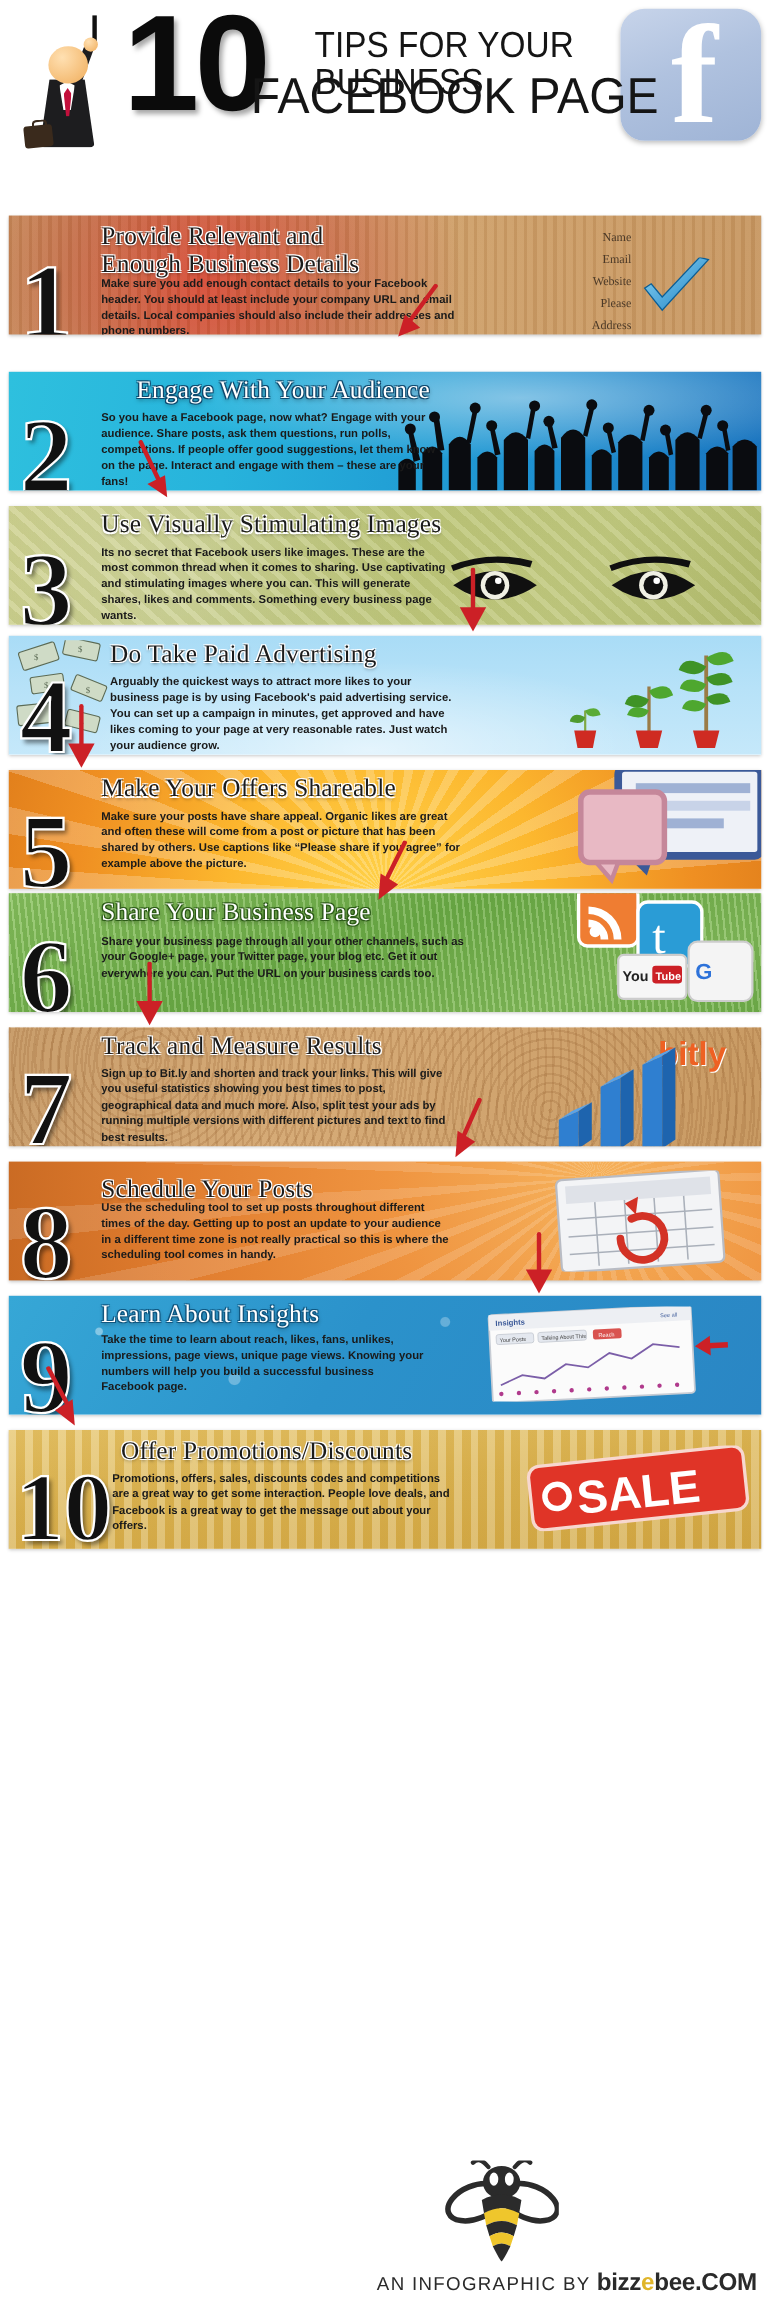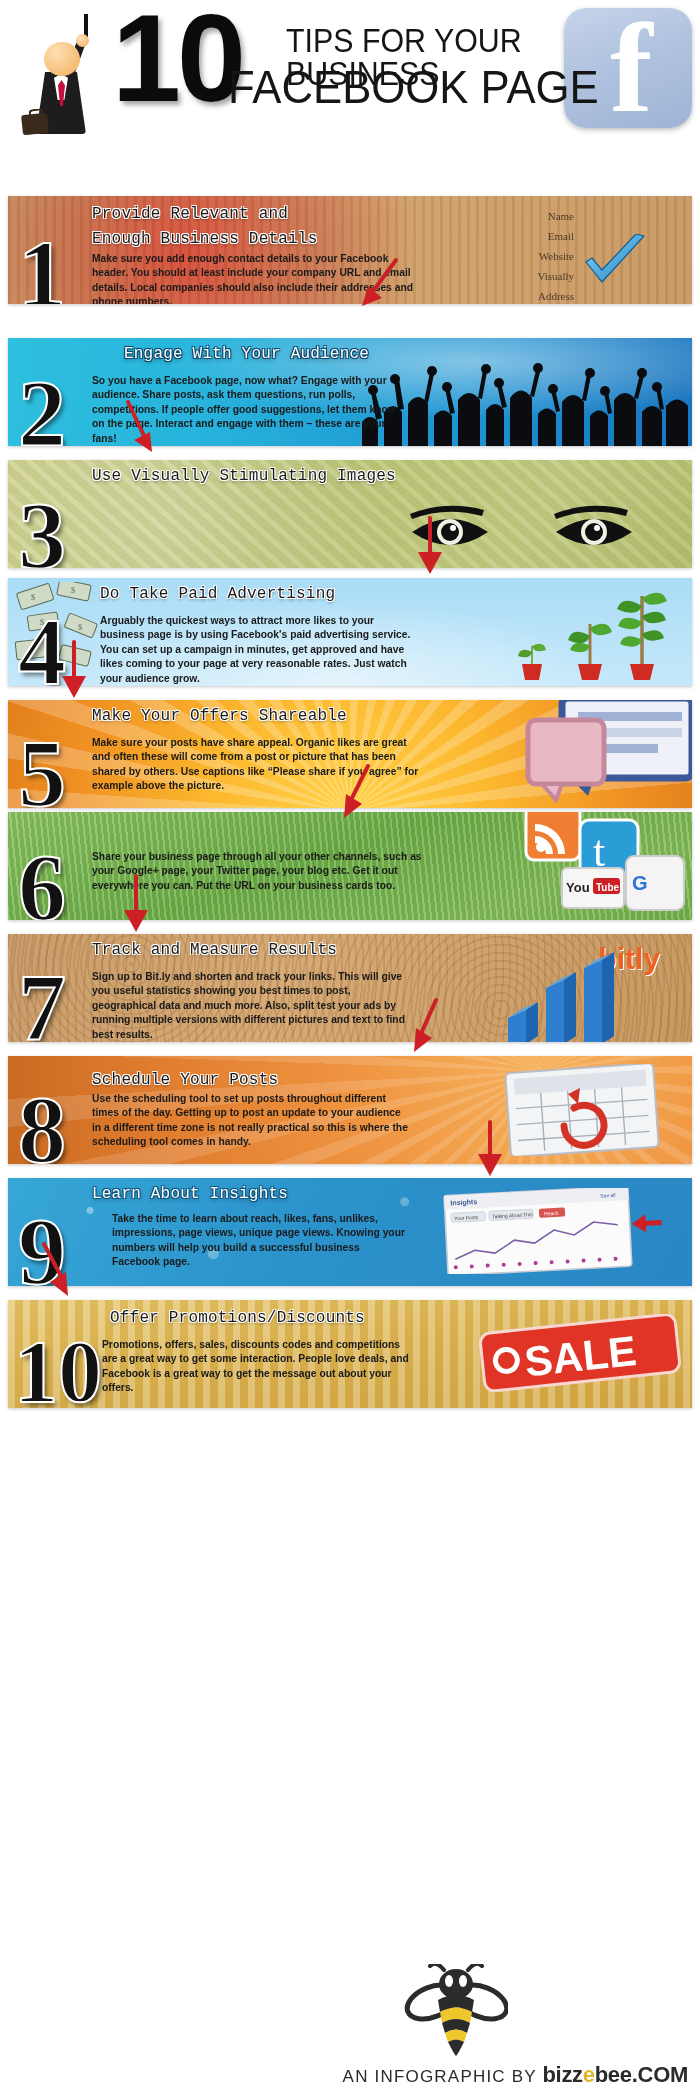--- a/index.html
+++ b/index.html
@@ -69,22 +69,22 @@
     position:absolute; left: 10px; bottom: -14px;
     font-family:"Liberation Serif", serif; font-weight: 700;
     font-size: 96px; line-height: 96px; color:#111;
     -webkit-text-stroke: 2px #ffffff;
     text-shadow: 3px 4px 4px rgba(0,0,0,.45);
     z-index: 3;
   }
   .tip-num.wide { font-size: 88px; left: 6px; }
   .tip-title {
     position:absolute; left: 84px; top: 6px; z-index:3;
-    font-family: Liberation Mono, monospace;
-    font-size: 16px; line-height: 25px; color: #1b1b1b;
+    font-family: Liberation Serif, serif;
+    font-size: 23px; line-height: 25px; color: #1b1b1b;
     text-shadow: -1px -1px 0 #fff, 1px -1px 0 #fff, -1px 1px 0 #fff, 1px 1px 0 #fff,
                   0 2px 3px rgba(0,0,0,.45);
     letter-spacing:.2px;
   }
   .tip-body {
     position:absolute; left: 84px; z-index:3; width: 330px;
     font-family: "Liberation Sans", sans-serif; font-weight: bold;
     font-size: 10.3px; line-height: 14.4px; color:#1a1a1a;
   }
   .tip-body.w2 { width: 310px; }
@@ -206,21 +206,21 @@
   <div class="tip tx-wood" style="top:196px; height:108px;">
     <div class="tip-num" style="bottom:-18px;">1</div>
     <div class="tip-title" style="white-space:pre-line;"><span>Provide Relevant and
 Enough Business Details</span></div>
     <div class="tip-body" style="top:56px; width:330px;">Make sure you add enough contact details to your Facebook header.  You should at least include your company URL and email details. Local companies should also include their addresses and phone numbers.</div>
 
     <div class="formlist">
       <div>Name</div>
       <div>Email</div>
       <div>Website</div>
-      <div>Visually</div>
+      <div>Please</div>
       <div>Address</div>
     </div>
 
     <svg class="tick" viewBox="0 0 62 54">
       <defs>
           <linearGradient id="tkg" x1="0" y1="0" x2="1" y2="1">
         <stop offset="0" stop-color="#8fd8f5"></stop>
             <stop offset="1" stop-color="#1b7fc4"></stop>
           </linearGradient>
         </defs>
@@ -286,20 +286,21 @@
   <div class="arrow" style="left:120px; top:400px;">
     <svg width="40" height="56" viewBox="0 0 40 56">
       <path d="M8 2 L26 40" stroke="#cc2026" stroke-width="4" fill="none" stroke-linecap="round"></path>
       <path d="M32 52 L14 40 L30 32 Z" fill="#cc2026"></path>
     </svg>
   </div>
 
   <div class="tip tx-green" style="top:460px; height:108px;">
     <div class="tip-num" style="bottom:-16px;">3</div>
     <div class="tip-title" style="top:4px;">Use Visually Stimulating Images</div>
+    <div class="tip-body" style="top:36px; width:318px;">Its no secret that Facebook users like images. These are the most common thread when it comes to sharing. Use captivating and stimulating images where you can. This will generate shares, likes and comments. Something every business page wants.</div>
 
     <svg class="eyes" viewBox="0 0 280 70">
       <g fill="#101010">
         <path d="M6 36 q38-26 76 0 q-38 26 -76 0 Z"></path>
         <circle cx="44" cy="36" r="13" fill="#f0f0e4"></circle>
           <circle cx="44" cy="36" r="9"></circle>
         <circle cx="47" cy="32" r="3" fill="#fff"></circle>
         <path d="M4 18 q36-14 74-4 l-2 6 q-36-10 -70 3 Z"></path>
         <path d="M150 36 q38-26 76 0 q-38 26 -76 0 Z"></path>
         <circle cx="188" cy="36" r="13" fill="#f0f0e4"></circle>
@@ -391,20 +392,21 @@
 
   <div class="arrow" style="left:336px; top:764px;">
     <svg width="40" height="58" viewBox="0 0 40 58">
       <path d="M32 2 L14 38" stroke="#cc2026" stroke-width="4" fill="none" stroke-linecap="round"></path>
       <path d="M8 54 L10 30 L26 40 Z" fill="#cc2026"></path>
     </svg>
   </div>
 
   <div class="tip tx-grass" style="top:812px; height:108px;">
     <div class="tip-num" style="bottom:-16px;">6</div>
+    <div class="tip-title" style="top:4px; color:#fff; text-shadow:-1px -1px 0 #2c5a18,1px -1px 0 #2c5a18,-1px 1px 0 #2c5a18,1px 1px 0 #2c5a18, 0 2px 4px rgba(0,0,0,.45);">Share Your Business Page</div>
     <div class="tip-body" style="top:38px; width:330px;">Share your business page through all your other channels, such as your Google+ page, your Twitter page, your blog etc. Get it out everywhere you can. Put the URL on your business cards too.</div>
 
     <svg class="socials" viewBox="0 0 190 110">
       <g>
         <rect x="28" y="0" width="54" height="54" rx="8" fill="#ef7d32" stroke="#fff" stroke-width="3"></rect>
         <g fill="#fff">
           <circle cx="43" cy="41" r="5"></circle>
           <path d="M37 30 a18 18 0 0 1 18 18 h-7 a11 11 0 0 0 -11 -11 z"></path>
           <path d="M37 18 a30 30 0 0 1 30 30 h-7 a23 23 0 0 0 -23 -23 z"></path>
         </g>
@@ -484,21 +486,21 @@
   <div class="arrow" style="left:472px; top:1120px;">
     <svg width="36" height="60" viewBox="0 0 36 60">
       <path d="M18 2 L18 40" stroke="#cc2026" stroke-width="4" fill="none" stroke-linecap="round"></path>
       <path d="M18 56 L6 34 L30 34 Z" fill="#cc2026"></path>
     </svg>
   </div>
 
   <div class="tip tx-water" style="top:1178px; height:108px;">
     <div class="tip-num" style="bottom:-14px;">9</div>
     <div class="tip-title" style="top:4px; color:#fff; text-shadow:-1px -1px 0 #11567f,1px -1px 0 #11567f,-1px 1px 0 #11567f,1px 1px 0 #11567f, 0 2px 4px rgba(0,0,0,.45);">Learn About Insights</div>
-    <div class="tip-body" style="top:34px; width:296px;margin-left:20px;">Take the time to learn about reach, likes, fans, unlikes, impressions, page views, unique page views. Knowing your numbers will help you build a successful business Facebook page.</div>
+    <div class="tip-body" style="top:34px; width:296px;">Take the time to learn about reach, likes, fans, unlikes, impressions, page views, unique page views. Knowing your numbers will help you build a successful business Facebook page.</div>
 
     <svg class="insights" viewBox="0 0 230 86">
       <g transform="rotate(-3 115 43)">
         <rect x="6" y="2" width="184" height="80" rx="3" fill="#fbfbfb" stroke="#c7ccd4" stroke-width="1.6"></rect>
         <rect x="6" y="2" width="184" height="14" fill="#edeff3"></rect>
         <text x="12" y="12" font-family="Liberation Sans, sans-serif" font-size="7" fill="#3b5998" font-weight="bold">Insights</text>
         <text x="162" y="12" font-family="Liberation Sans, sans-serif" font-size="5" fill="#3b5998">See all</text>
         <rect x="12" y="20" width="34" height="9" rx="2" fill="#e4e8ef" stroke="#c7ccd4" stroke-width=".8"></rect>
         <text x="15" y="27" font-family="Liberation Sans, sans-serif" font-size="5" fill="#444">Your Posts</text>
         <rect x="50" y="20" width="44" height="9" rx="2" fill="#e4e8ef" stroke="#c7ccd4" stroke-width=".8"></rect>

